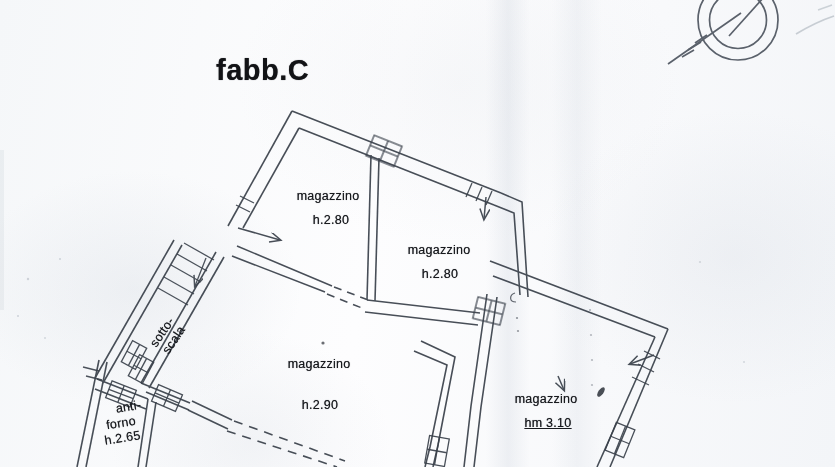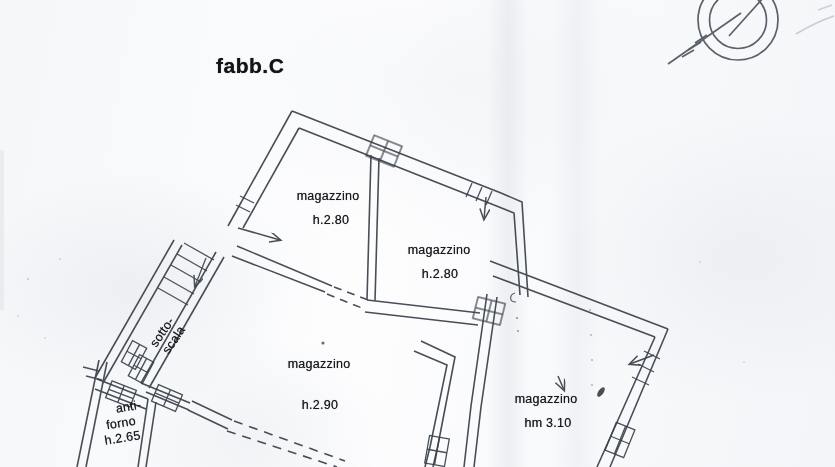--- a/index.html
+++ b/index.html
@@ -13,21 +13,21 @@
       radial-gradient(200px 160px at 30% 95%, rgba(188,196,208,.16), transparent 70%),
       linear-gradient(100deg,#f5f7f9,#fdfdfe 45%,#f3f5f8);
   }
   .crease{position:absolute;top:0;bottom:0;pointer-events:none;}
   .crease.c1{left:486px;width:44px;background:linear-gradient(90deg,transparent,rgba(160,172,190,.15),transparent);}
   .crease.c2{left:552px;width:50px;background:linear-gradient(90deg,transparent,rgba(160,172,190,.10),transparent);}
   svg.plan{position:absolute;left:0;top:0;}
   .label{position:absolute;white-space:nowrap;text-align:center;
          font-size:12.5px;letter-spacing:.25px;color:#17191d;
          text-shadow:0 0 .7px rgba(25,28,34,.75);}
-  .title{position:absolute;left:216px;top:54px;font-size:21px;font-weight:bold;
+  .title{position:absolute;left:216px;top:54px;font-size:29px;font-weight:bold;
          letter-spacing:.5px;color:#121316;text-shadow:0 0 .8px rgba(15,16,20,.8);}
   .rot{transform-origin:center center;}
   .sotto{left:131px;top:322px;width:74px;line-height:14px;transform:rotate(-56deg);}
   .antiforno{left:102px;top:399px;width:64px;line-height:15px;transform:rotate(-9deg);text-align:left;}
   .antiforno .l1{padding-left:16px;}
   .antiforno .l2{padding-left:4px;}
 </style>
 </head>
 <body>
 
@@ -206,21 +206,21 @@
   <div class="label" style="left:283px;top:189px;width:90px;">magazzino</div>
   <div class="label" style="left:286px;top:213px;width:90px;">h.2.80</div>
 
   <div class="label" style="left:394px;top:243px;width:90px;">magazzino</div>
   <div class="label" style="left:395px;top:267px;width:90px;">h.2.80</div>
 
   <div class="label" style="left:274px;top:357px;width:90px;">magazzino</div>
   <div class="label" style="left:275px;top:398px;width:90px;">h.2.90</div>
 
   <div class="label" style="left:501px;top:392px;width:90px;">magazzino</div>
-  <div class="label" style="left:503px;top:416px;width:90px;">hm 3.10</div>
+  <div class="label" style="left:503px;top:416px;width:90px;text-decoration:underline;">hm 3.10</div>
 
   <div class="label rot sotto">
     <div>sotto-</div>
     <div>scala</div>
   </div>
 
   <div class="label rot antiforno">
     <div class="l1">anti-</div>
     <div class="l2">forno</div>
     <div>h.2.65</div>

